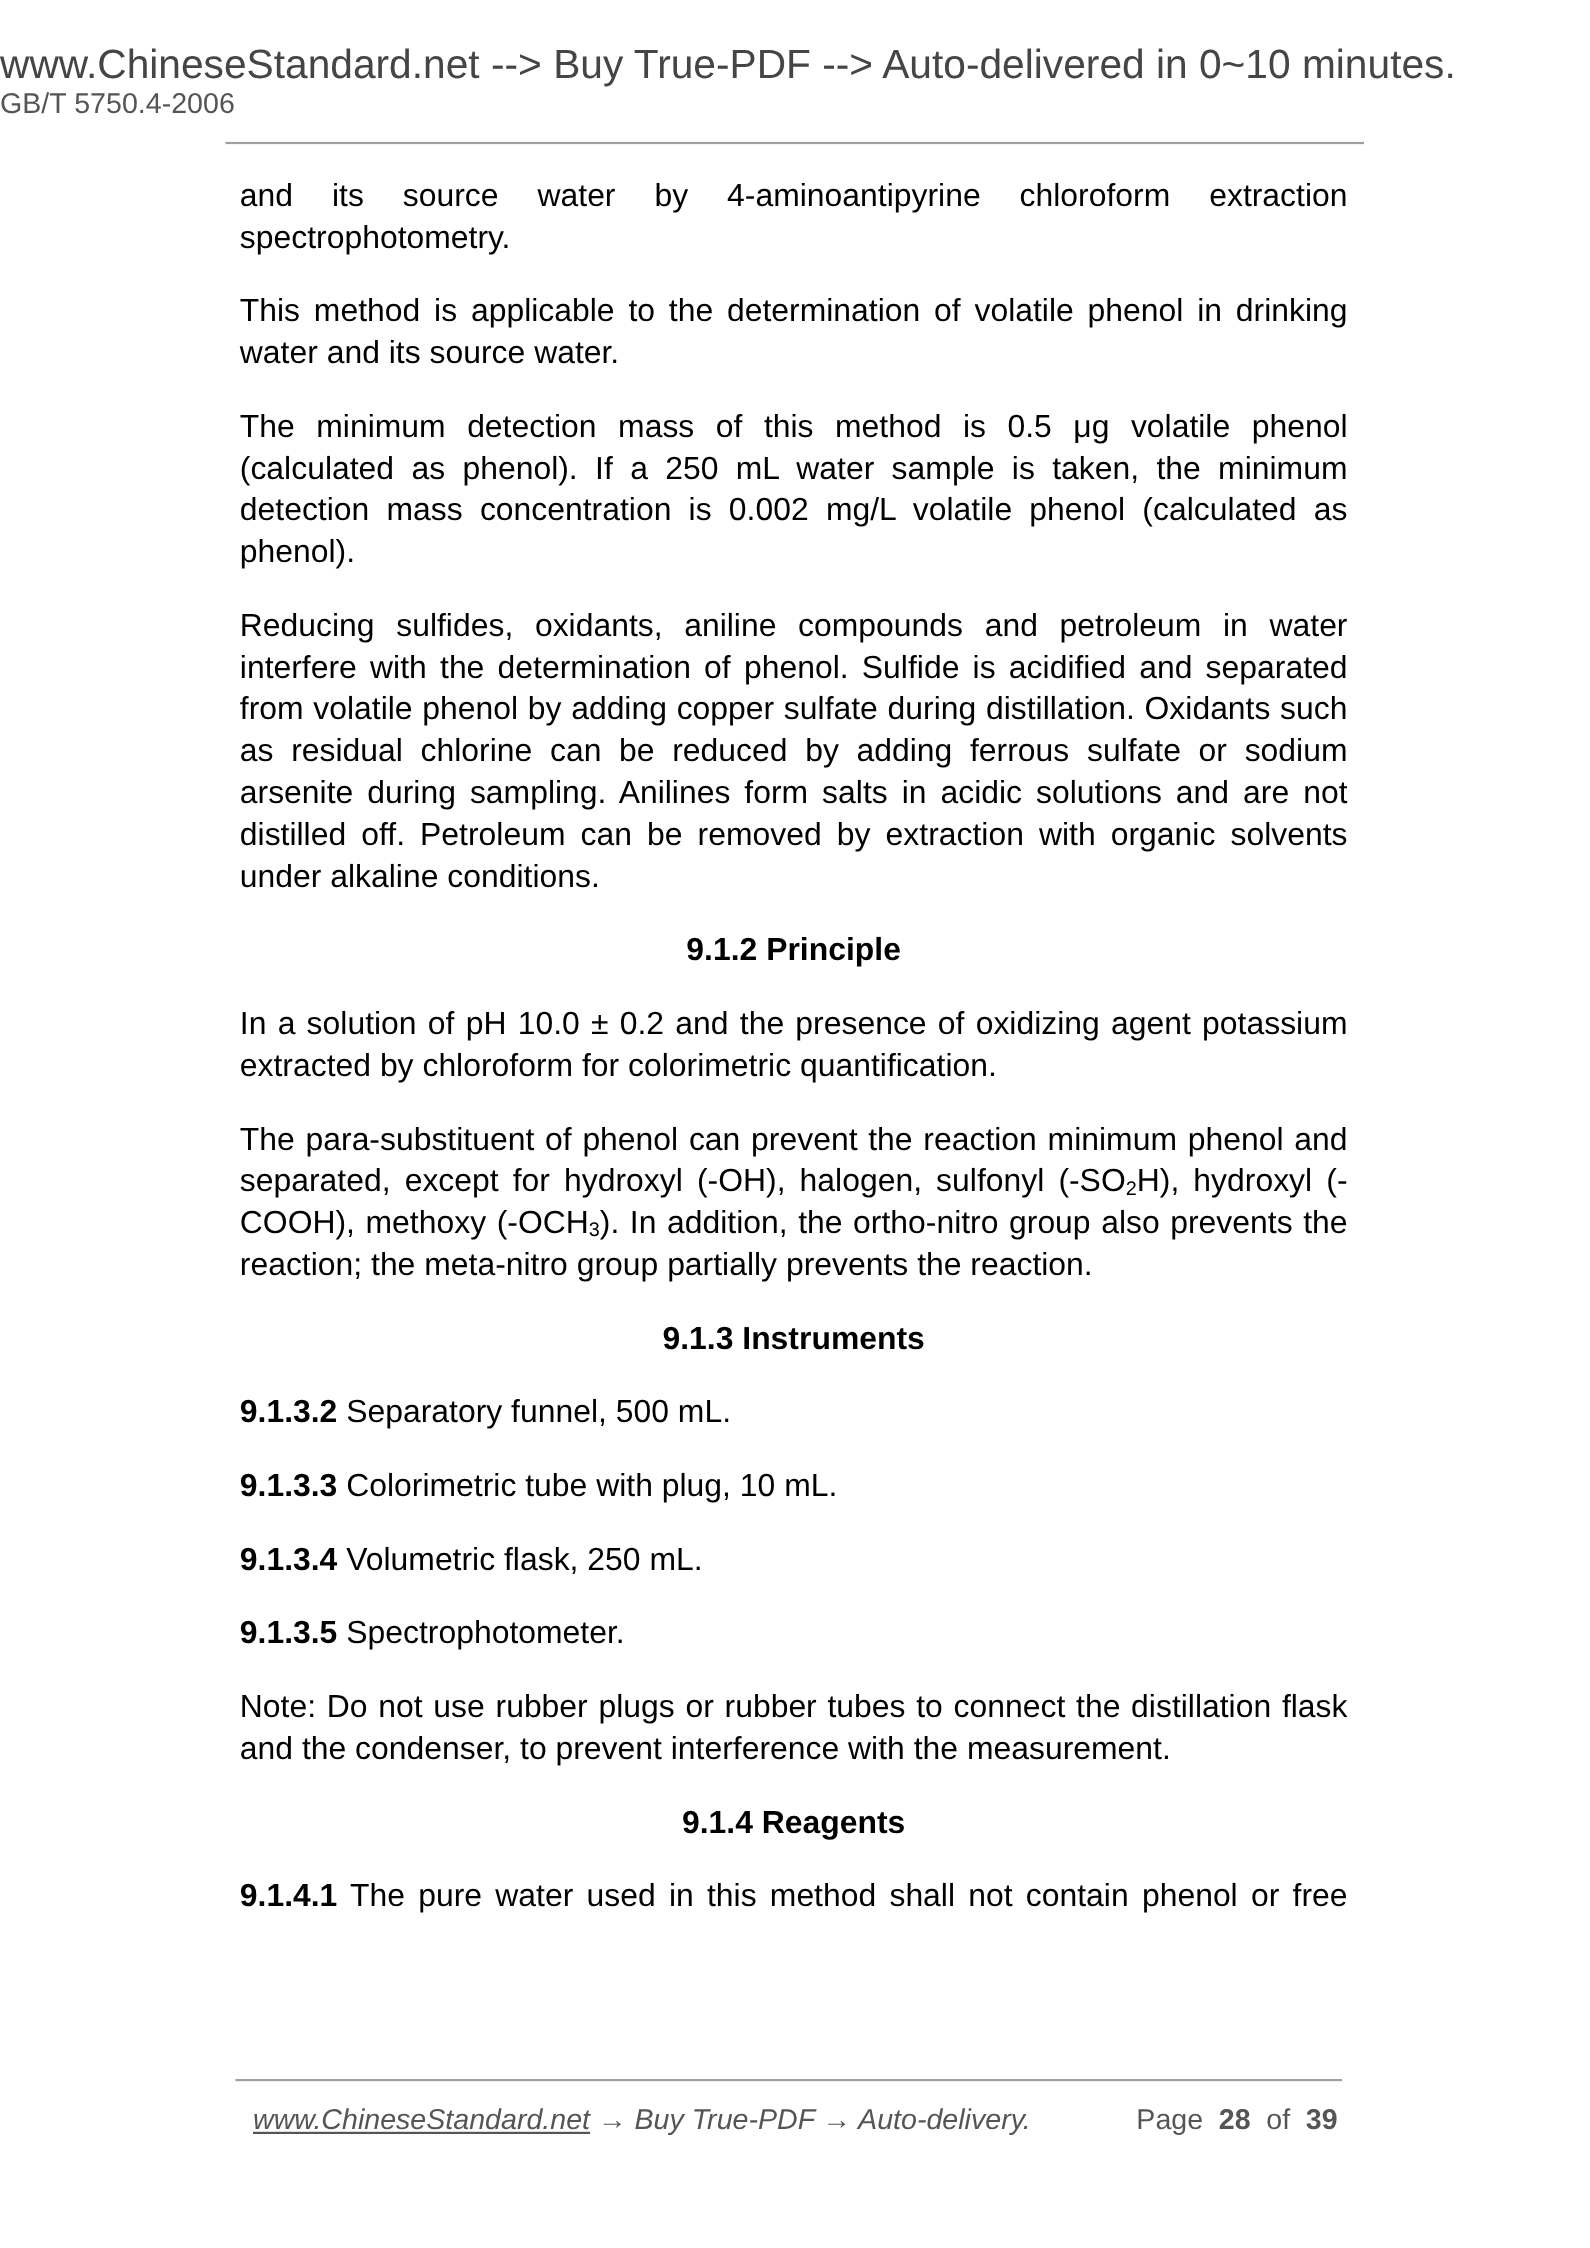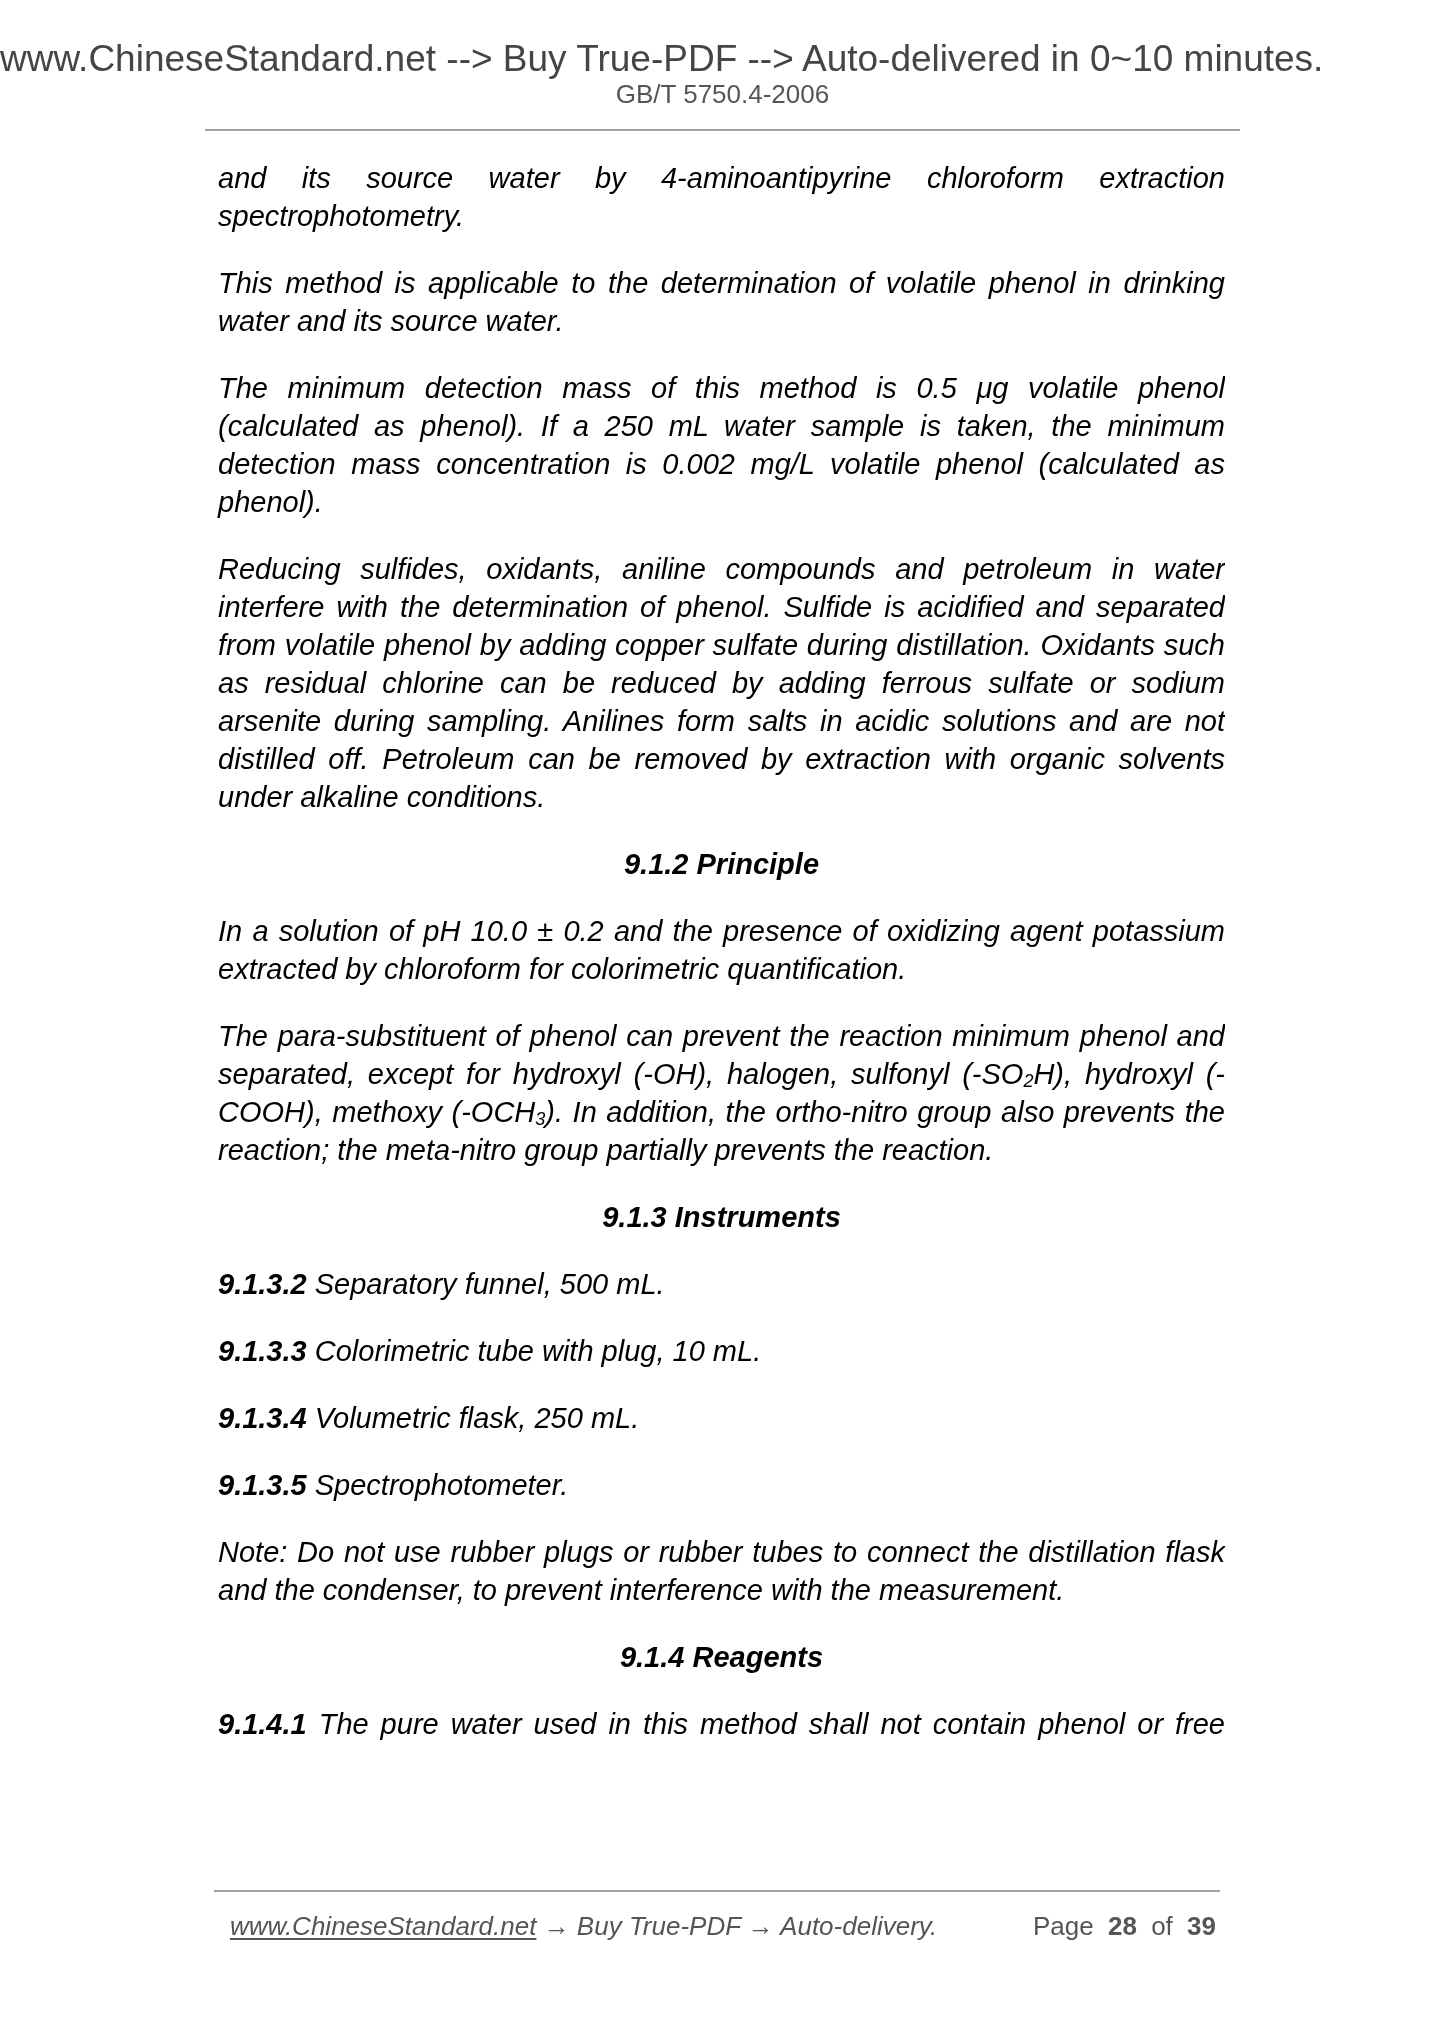--- a/index.html
+++ b/index.html
@@ -24,21 +24,20 @@
     font-size: 37px;
     line-height: 44px;
     color: #454545;
     white-space: nowrap;
   }
   .hdr-sub {
     position: absolute;
     left: 0;
     top: 79px;
     width: 1445px;
-    text-align: center;
     font-size: 26px;
     line-height: 30px;
     color: #555555;
     white-space: nowrap;
   }
   .rule {
     position: absolute;
     height: 0;
     border-top: 2px solid #a0a0a0;
   }
@@ -46,21 +45,21 @@
   .rule-bottom { left: 214px; top: 1890px; width: 1006px; }
 
   .content {
     position: absolute;
     left: 218px;
     top: 159px;
     width: 1007px;
     font-size: 29px;
     line-height: 38px;
   }
-  .block { margin: 0 0 29px 0; font-style: italic; }
+  .block { margin: 0 0 29px 0; }
   .line {
     display: block;
     white-space: nowrap;
     height: 38px;
   }
   .line.j {
     text-align: justify;
     text-align-last: justify;
     white-space: normal;
     overflow: hidden;

